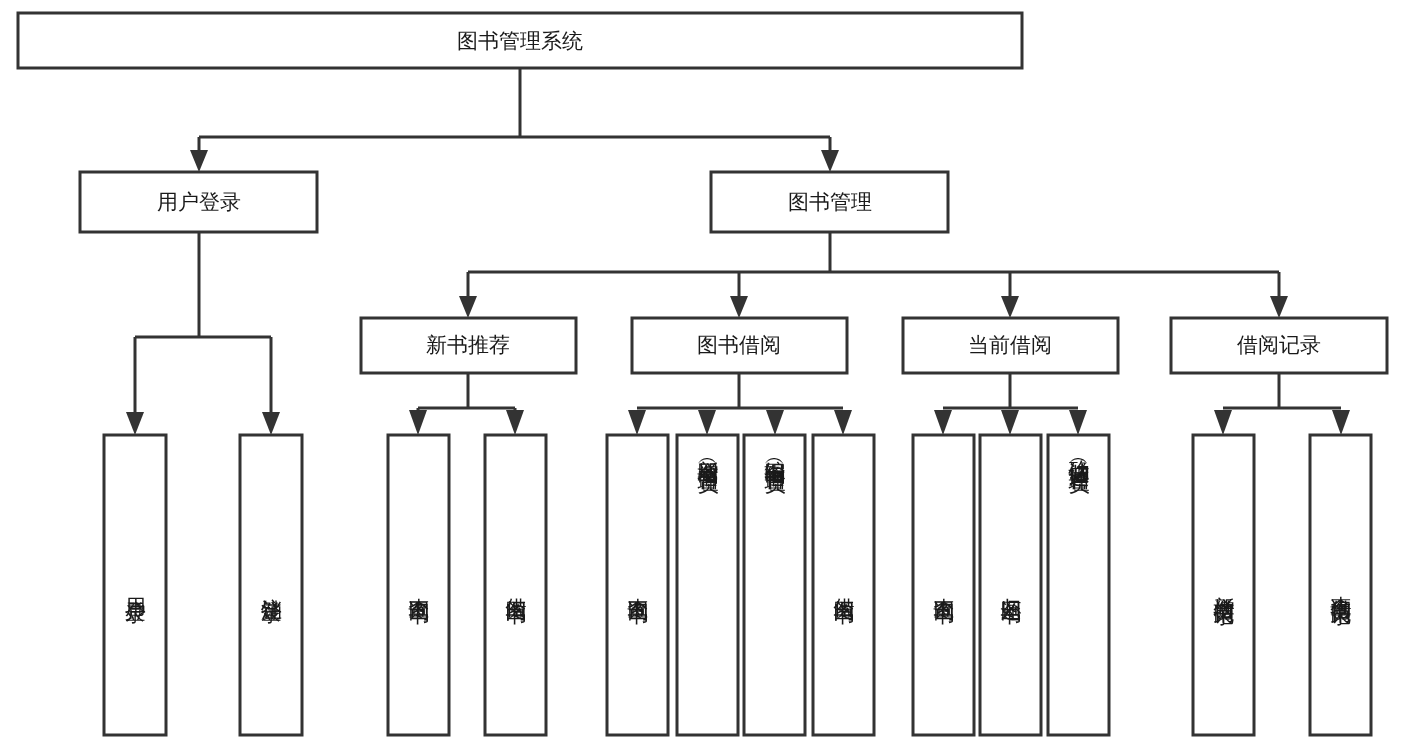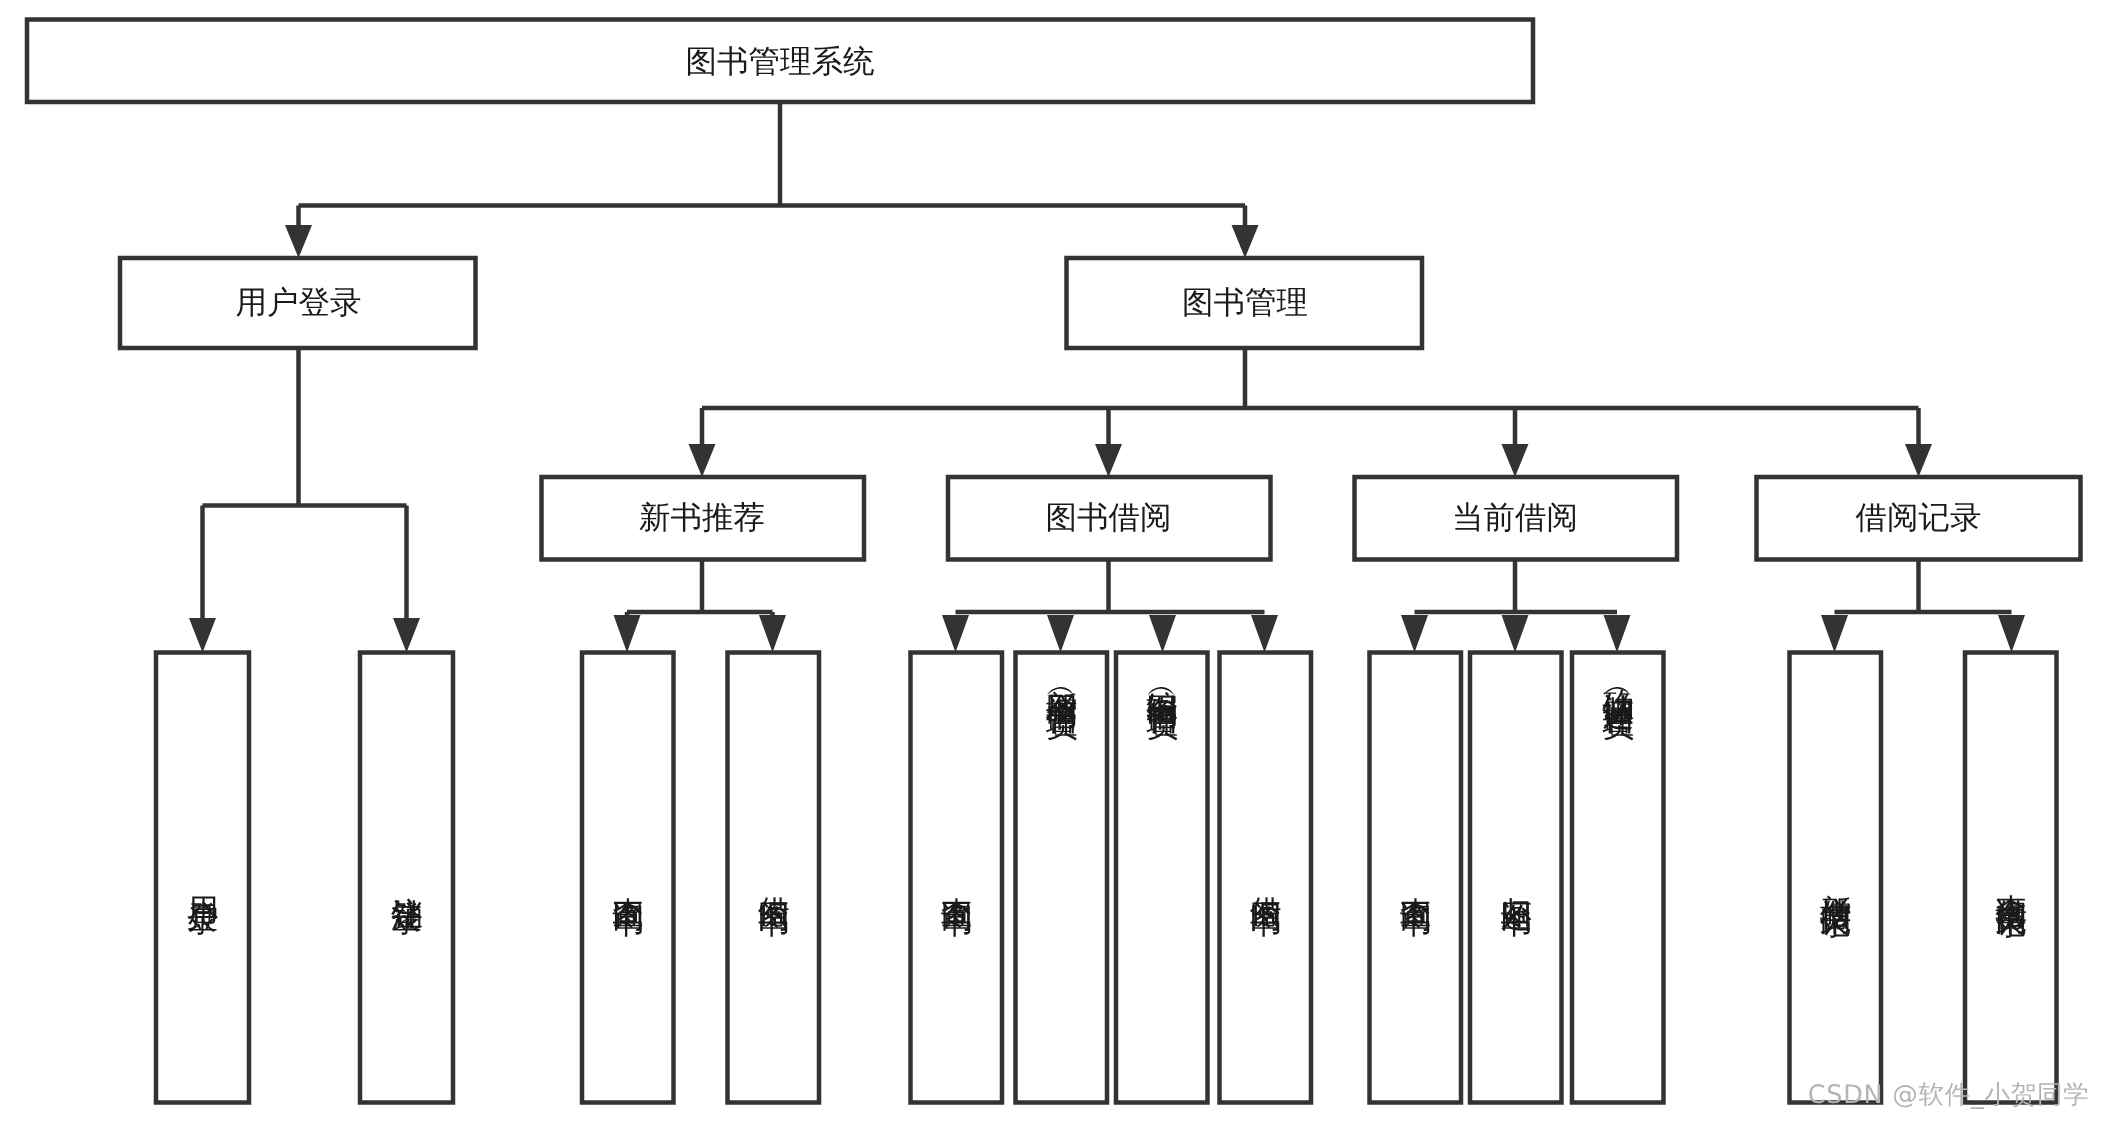--- a/index.html
+++ b/index.html
@@ -237,14 +237,13 @@
     <span class="leaf-label-v" style="padding-top:8px;">确认归还（管理员）</span>
   </div>
 
   <div class="leaf-label-wrap" style="left:1193px; top:435px; width:61px; height:300px;">
     <span class="leaf-label-v">新增借阅记录</span>
   </div>
   <div class="leaf-label-wrap" style="left:1310px; top:435px; width:61px; height:300px;">
     <span class="leaf-label-v">查询借阅记录</span>
   </div>
 
-  <div class="watermark">CSDN @软件_小贺同学</div>
 </div>
 
 </body></html>

